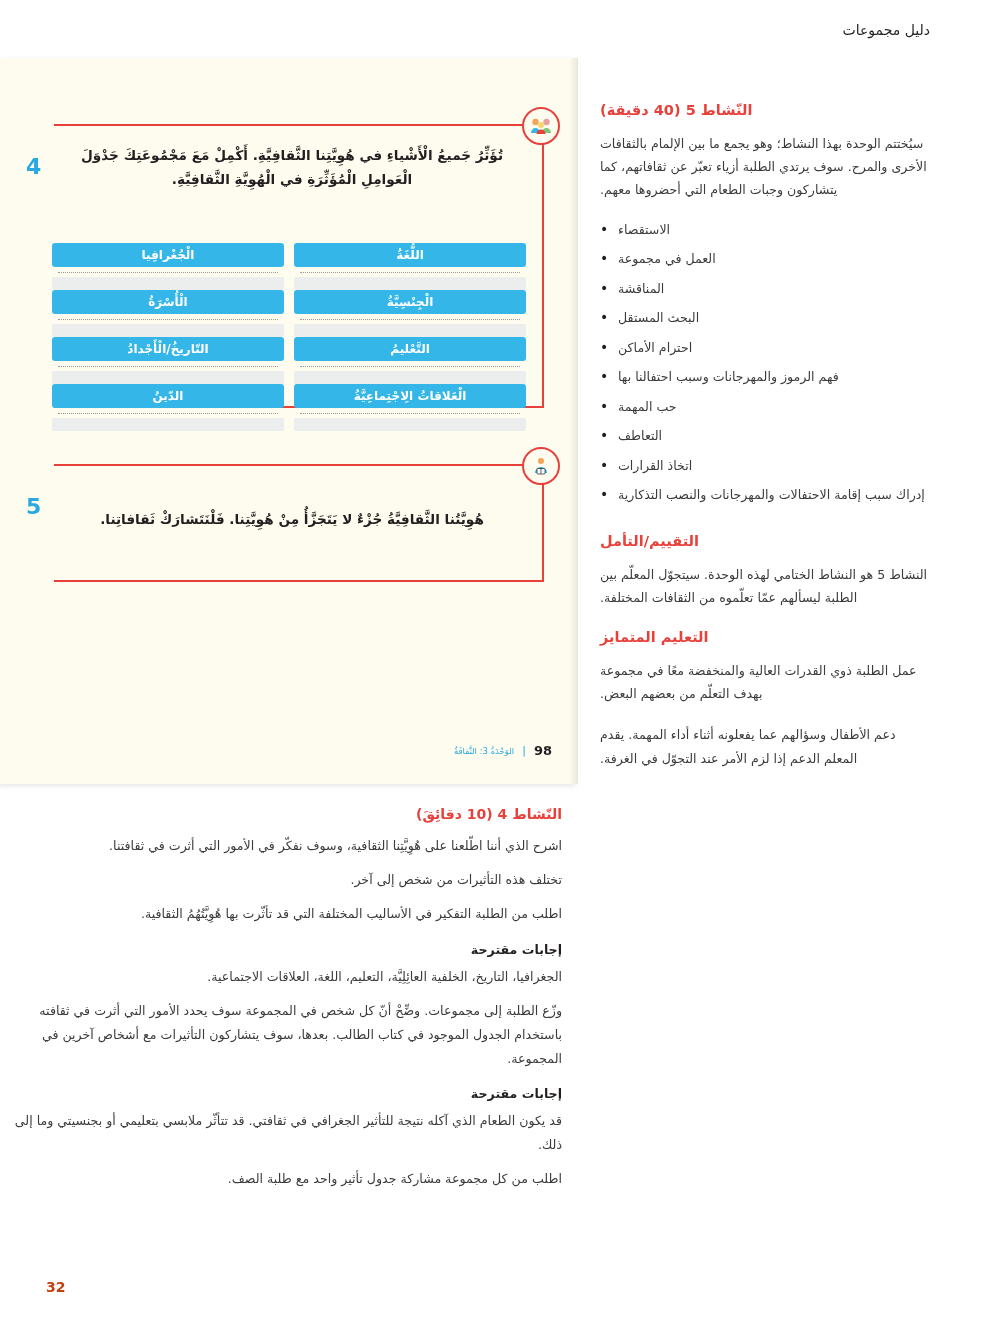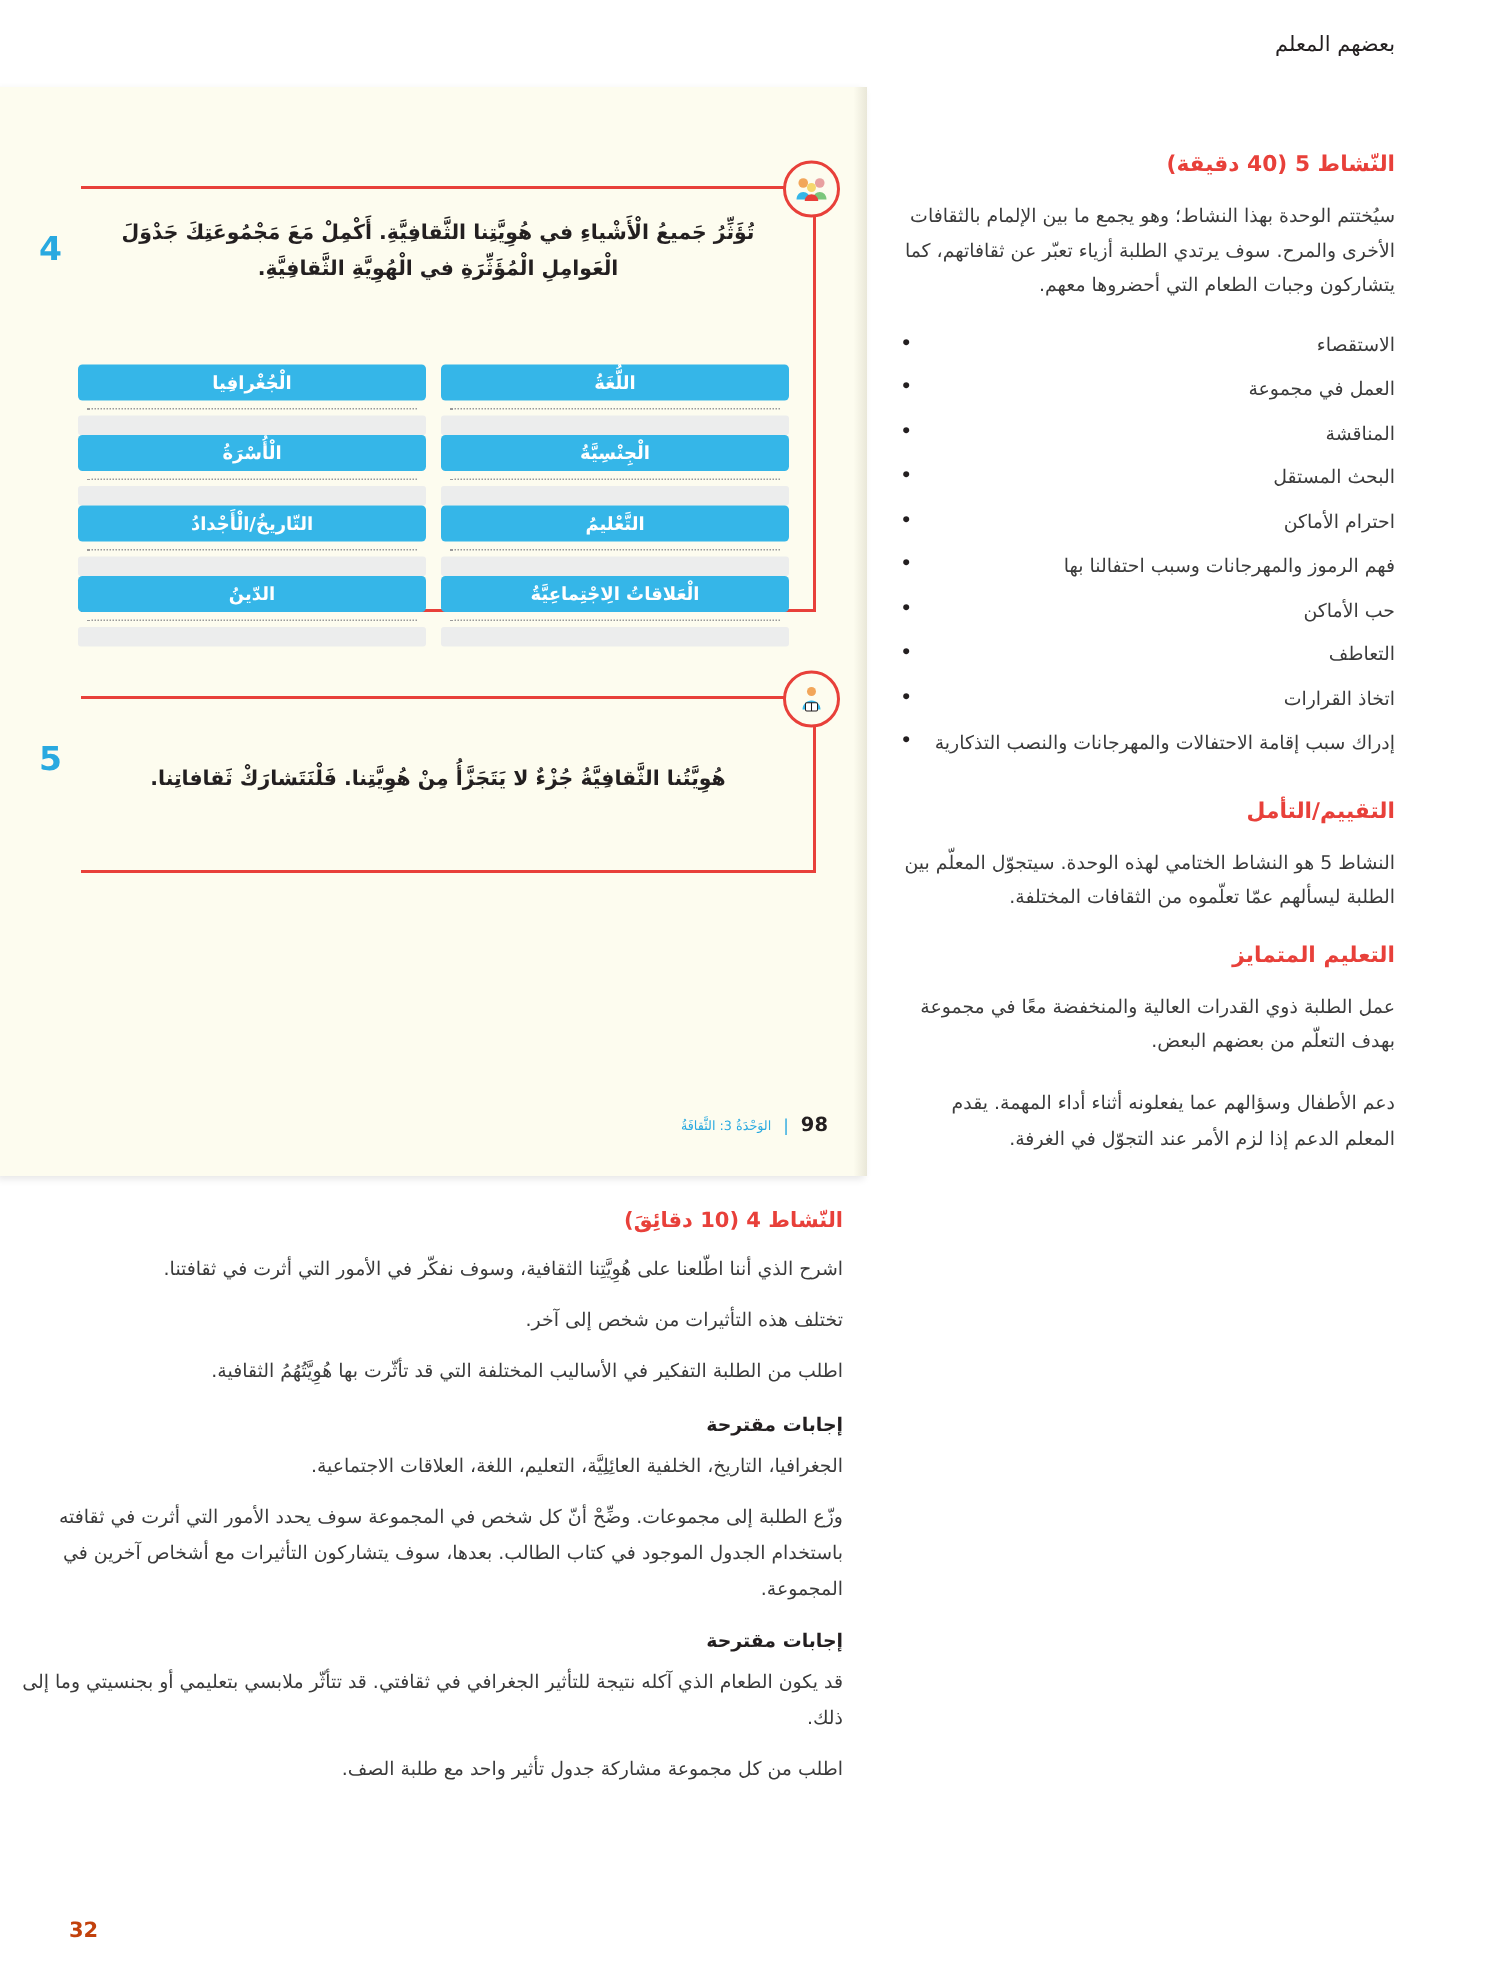--- a/index.html
+++ b/index.html
@@ -27,21 +27,21 @@
     font-size: 14px;
     color: #231f20;
     letter-spacing: 0.2px;
   }
   
   .notes-col {
     position: absolute;
     top: 100px;
     right: 62px;
     width: 330px;
-    text-align: right;
+    text-align: left;
   }
   .notes-col h3.red {
     color: #e8403a;
     font-size: 14.5px;
     font-weight: bold;
     margin: 0 0 10px 0;
     line-height: 1.5;
   }
   .notes-col p {
     font-size: 12.6px;
@@ -223,34 +223,34 @@
     color: #c2410c;
     font-size: 14px;
     font-weight: bold;
   }
 </style>
 </head>
 <body>
 
 <div class="page">
 
-  <div class="header-title">بعضهم المعلم</div>
+  <div class="header-title">دليل مجموعات</div>
 
   <div class="notes-col">
     <h3 class="red">النّشاط 5 (40 دقيقة)</h3>
     <p>سيُختتم الوحدة بهذا النشاط؛ وهو يجمع ما بين الإلمام بالثقافات الأخرى والمرح. سوف يرتدي الطلبة أزياء تعبّر عن ثقافاتهم، كما يتشاركون وجبات الطعام التي أحضروها معهم.</p>
 
     <ul>
       <li>الاستقصاء</li>
       <li>العمل في مجموعة</li>
       <li>المناقشة</li>
       <li>البحث المستقل</li>
       <li>احترام الأماكن</li>
       <li>فهم الرموز والمهرجانات وسبب احتفالنا بها</li>
-      <li>حب الأماكن</li>
+      <li>حب المهمة</li>
       <li>التعاطف</li>
       <li>اتخاذ القرارات</li>
       <li>إدراك سبب إقامة الاحتفالات والمهرجانات والنصب التذكارية</li>
     </ul>
 
     <h3 class="red">التقييم/التأمل</h3>
     <p>النشاط 5 هو النشاط الختامي لهذه الوحدة. سيتجوّل المعلّم بين الطلبة ليسألهم عمّا تعلّموه من الثقافات المختلفة.</p>
 
     <h3 class="red">التعليم المتمايز</h3>
     <p>عمل الطلبة ذوي القدرات العالية والمنخفضة معًا في مجموعة بهدف التعلّم من بعضهم البعض.</p>

